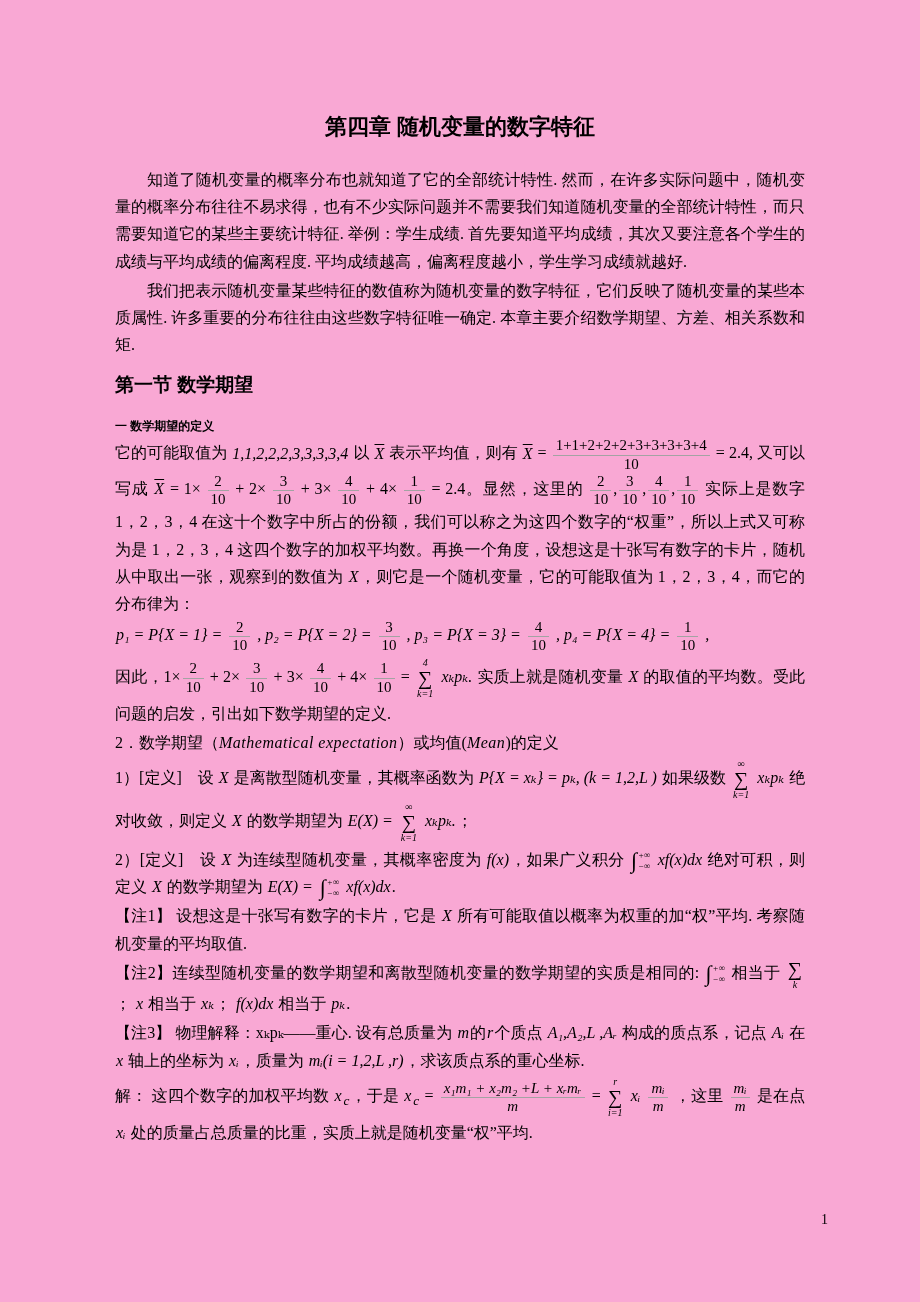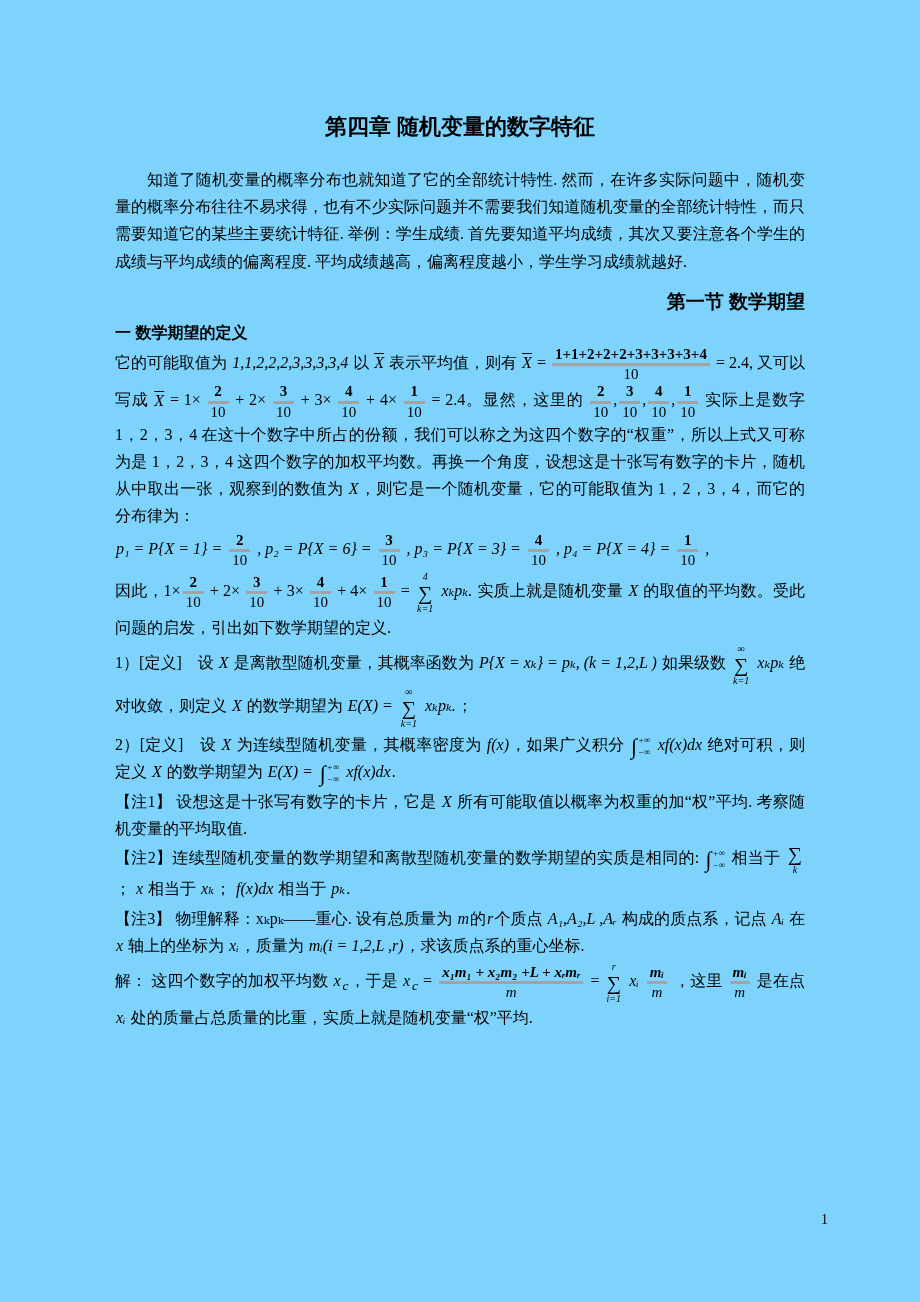--- a/index.html
+++ b/index.html
@@ -1,53 +1,54 @@
 <!DOCTYPE html>
 <html><head>
 <meta charset="utf-8">
 <style>
   * { margin:0; padding:0; box-sizing:border-box; }
   html,body { background:#ffffff; }
   body { width:920px; font-family:"Liberation Serif","DejaVu Serif","DejaVu Sans",serif; color:#000; }
-  .page { width:920px; height:1302px; background:#7dd3fc; position:relative;
+  .page { width:920px; height:1302px; background:#f9a8d4; position:relative;
           padding:112px 115px 40px 115px; overflow:hidden; }
   .chapter-title { font-family:"Liberation Sans","DejaVu Sans",sans-serif;
           font-size:22px; font-weight:bold; text-align:center; margin-bottom:24px; }
   .section-title { font-family:"Liberation Sans","DejaVu Sans",sans-serif;
-          font-size:19px; font-weight:bold; text-align:right; margin:14px 0 8px; }
+          font-size:19px; font-weight:bold; text-align:left; margin:14px 0 20px; }
   .subhead { font-family:"Liberation Sans","DejaVu Sans",sans-serif;
-          font-size:16px; font-weight:bold; margin:2px 0; }
+          font-size:12px; font-weight:bold; margin:2px 0; }
   .para { font-size:16px; line-height:1.7; text-align:justify; margin-bottom:2px; }
   .indent { text-indent:2em; }
   .mi { font-style:italic; padding:0 1px; }
   .b { font-weight:normal; }
   .en { font-style:italic; letter-spacing:0.5px; }
   .frac { display:inline-block; text-align:center; vertical-align:middle;
           margin:0 2px; line-height:1.15; font-size:15px; }
-  .frac .fn { display:block; border-bottom:3px solid #a3a3a3; padding:0 3px;font-weight:bold; }
+  .frac .fn { display:block; border-bottom:1px solid #a3a3a3; padding:0 3px; }
   .frac .fd { display:block; padding:0 3px; }
   .bigop { display:inline-flex; flex-direction:column; align-items:center;
           vertical-align:middle; margin:0 3px; line-height:1; }
   .bigop .lim { font-size:10px; line-height:1.15; font-style:italic; }
   .bigop .op { font-size:20px; line-height:1; }
   .intg { display:inline-flex; align-items:center; vertical-align:middle; margin:0 2px; }
   .intg .iop { font-size:22px; line-height:1; }
   .intg .ilims { display:inline-flex; flex-direction:column; font-size:9px;
           line-height:1.25; margin-left:1px; font-style:italic; }
   .bar { text-decoration:overline; }
   .pageno { position:absolute; right:92px; bottom:74px; font-size:14px; }
 </style>
 </head>
 <body>
 
 <div class="page">
 
   <h1 class="chapter-title">第四章 随机变量的数字特征</h1>
 
   <p class="para indent">知道了随机变量的概率分布也就知道了它的全部统计特性. 然而，在许多实际问题中，随机变量的概率分布往往不易求得，也有不少实际问题并不需要我们知道随机变量的全部统计特性，而只需要知道它的某些主要统计特征. 举例：学生成绩. 首先要知道平均成绩，其次又要注意各个学生的成绩与平均成绩的偏离程度. 平均成绩越高，偏离程度越小，学生学习成绩就越好.</p>
+  <p class="para indent">我们把表示随机变量某些特征的数值称为随机变量的数字特征，它们反映了随机变量的某些本质属性. 许多重要的分布往往由这些数字特征唯一确定. 本章主要介绍数学期望、方差、相关系数和矩.</p>
 
   <h2 class="section-title">第一节 数学期望</h2>
 
   <h3 class="subhead">一 数学期望的定义</h3>
 
   <p class="para">
     <span>它的可能取值为</span>
     <span class="mi">1,1,2,2,2,3,3,3,3,4</span>
     <span>以</span>
     <span class="mi bar">X</span>
@@ -68,21 +69,21 @@
     <span class="frac"><span class="fn">1</span><span class="fd">10</span></span>
     <span>= 2.4</span><span>。显然，这里的</span>
     <span class="frac"><span class="fn">2</span><span class="fd">10</span></span><span>,</span><span class="frac"><span class="fn">3</span><span class="fd">10</span></span><span>,</span><span class="frac"><span class="fn">4</span><span class="fd">10</span></span><span>,</span><span class="frac"><span class="fn">1</span><span class="fd">10</span></span>
     <span>实际上是数字 1，2，3，4 在这十个数字中所占的份额，我们可以称之为这四个数字的“权重”，所以上式又可称为是 1，2，3，4 这四个数字的加权平均数。再换一个角度，设想这是十张写有数字的卡片，随机从中取出一张，观察到的数值为</span>
     <span class="mi">X</span><span>，则它是一个随机变量，它的可能取值为 1，2，3，4，而它的分布律为：</span>
   </p>
 
   <p class="para">
     <span class="mi">p₁ = P{X = 1} =</span>
     <span class="frac"><span class="fn">2</span><span class="fd">10</span></span>
-    <span class="mi">, p₂ = P{X = 6} =</span>
+    <span class="mi">, p₂ = P{X = 2} =</span>
     <span class="frac"><span class="fn">3</span><span class="fd">10</span></span>
     <span class="mi">, p₃ = P{X = 3} =</span>
     <span class="frac"><span class="fn">4</span><span class="fd">10</span></span>
     <span class="mi">, p₄ = P{X = 4} =</span>
     <span class="frac"><span class="fn">1</span><span class="fd">10</span></span>
     <span class="mi">,</span>
   </p>
 
   <p class="para">
     <span>因此，</span><span>1×</span><span class="frac"><span class="fn">2</span><span class="fd">10</span></span>
@@ -97,20 +98,23 @@
         <span class="lim">4</span>
         <span class="op">∑</span>
         <span class="lim">k=1</span>
       </span>
     <span class="mi">xₖpₖ.</span>
     <span>实质上就是随机变量</span>
     <span class="mi">X</span>
     <span>的取值的平均数。受此问题的启发，引出如下数学期望的定义.</span>
   </p>
 
+  <p class="para">
+    <span>2．数学期望（</span><span class="en">Mathematical expectation</span><span>）或均值(</span><span class="en">Mean</span><span>)的定义</span>
+  </p>
 
   <p class="para">
     <span>1）[定义]　设</span>
     <span class="mi">X</span>
     <span>是离散型随机变量，其概率函数为</span>
     <span class="mi">P{X = xₖ} = pₖ, (k = 1,2,L )</span>
     <span>如果级数</span>
     <span class="bigop">
         <span class="lim">∞</span>
         <span class="op">∑</span>

